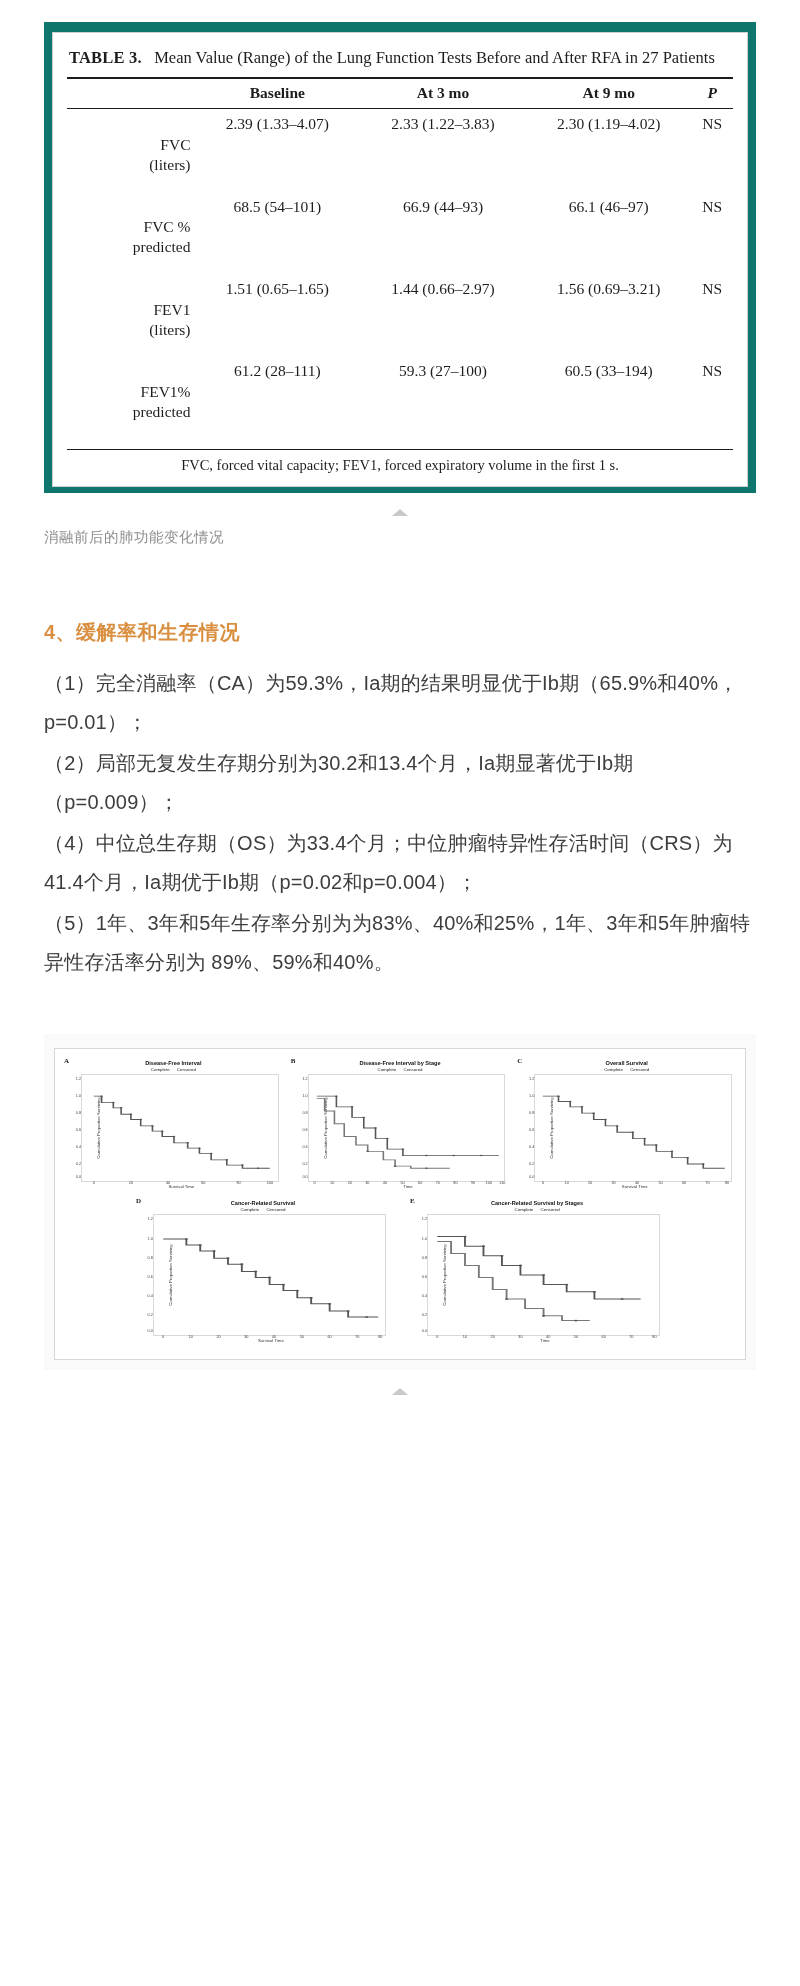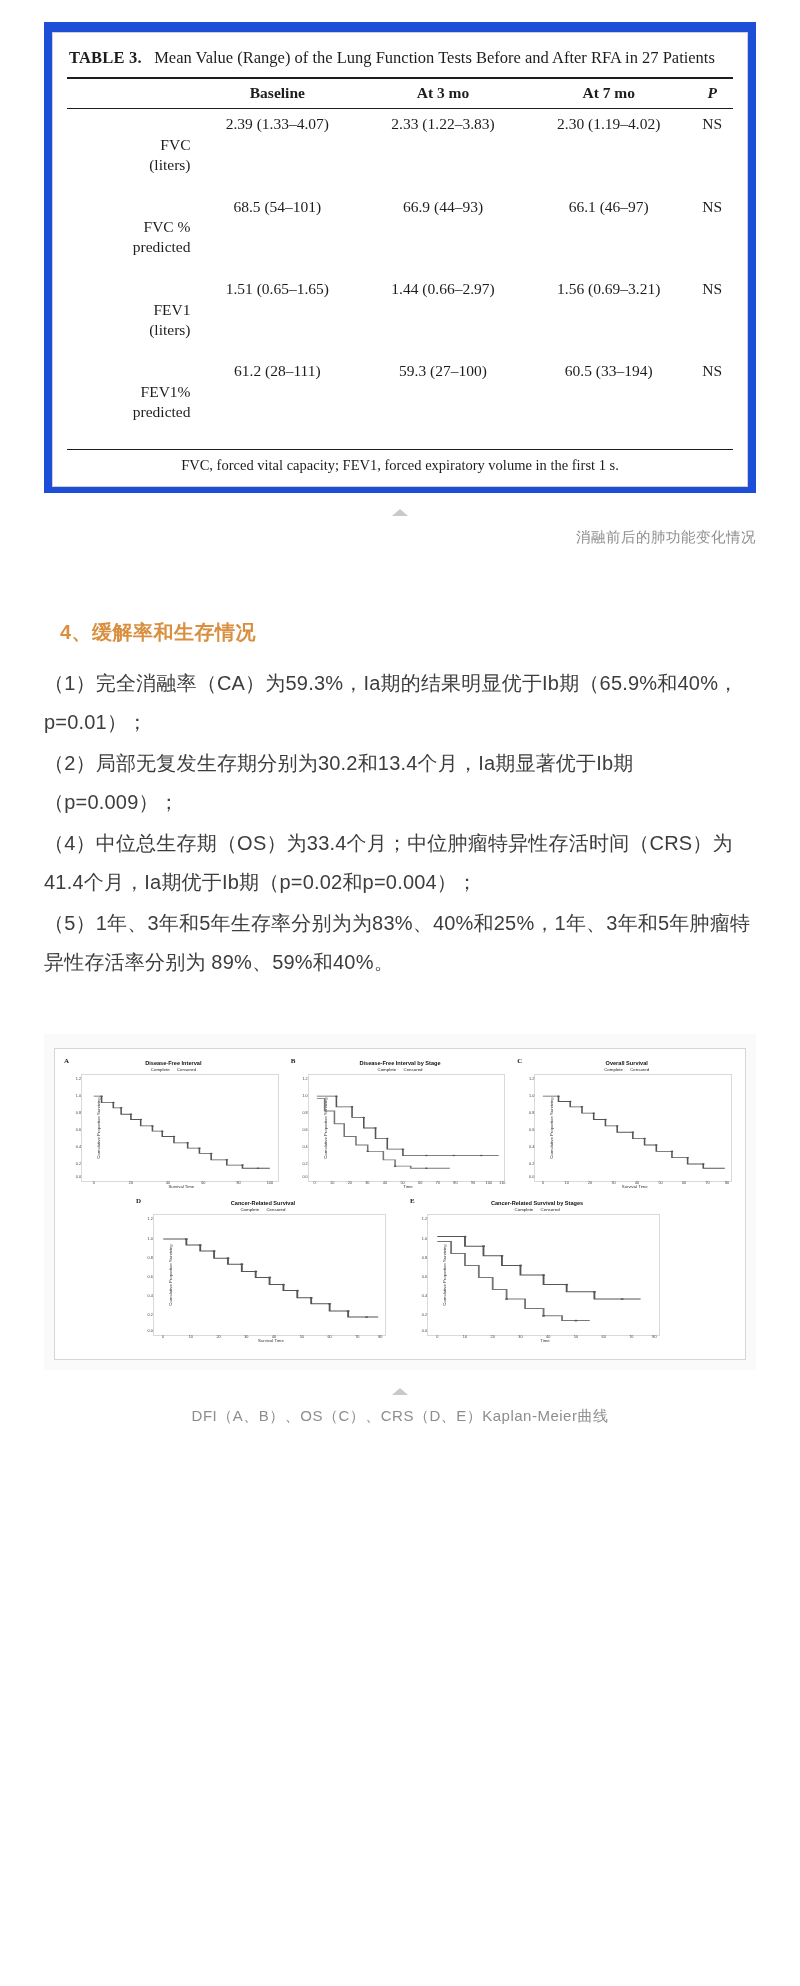--- a/index.html
+++ b/index.html
@@ -15,21 +15,21 @@
     -webkit-font-smoothing: antialiased;
   }
   .page {
     width: 800px;
     box-sizing: border-box;
     padding: 22px 44px 30px 44px;
   }
 
   
   .figure-block {
-    background: #1d4ed8;
+    background: #0f766e;
     padding: 10px 8px 6px 8px;
     box-sizing: border-box;
   }
   .table-card {
     background: #ffffff;
     border: 1px solid #cfcfcf;
     box-sizing: border-box;
     padding: 10px 14px 8px 14px;
     font-family: "Liberation Serif", serif;
     color: #1d1d1d;
@@ -78,21 +78,21 @@
   .tbl-foot {
     border-top: 1px solid #1d1d1d;
     margin-top: 6px;
     padding: 7px 4px 4px 4px;
     font-size: 14.5px;
     text-align: center;
   }
 
   
   .caption-wrap {
-    text-align: right;
+    text-align: left;
     padding: 16px 0 0 0;
   }
   .caret {
     display: block;
     margin: 0 auto 12px auto;
     width: 0; height: 0;
     border-left: 8px solid transparent;
     border-right: 8px solid transparent;
     border-bottom: 7px solid #c9c9c9;
   }
@@ -101,21 +101,21 @@
     color: #8d8d8d;
     letter-spacing: .5px;
   }
 
   
   .section-head {
     color: #d98f3f;
     font-size: 20px;
     font-weight: bold;
     letter-spacing: .5px;
-    margin: 72px 0 18px 16px;
+    margin: 72px 0 18px 0;
   }
   p.body {
     font-size: 20px;
     line-height: 1.95;
     margin: 0 0 2px 0;
     color: #3d3d3d;
     text-indent: 0;
     letter-spacing: .2px;
   }
 
@@ -241,21 +241,21 @@
         <b>TABLE 3.</b>
         &nbsp;&nbsp;<span>Mean Value (Range) of the Lung Function Tests Before and After RFA in 27 Patients</span>
       </div>
 
       <table class="lft">
         <thead>
           <tr>
             <th class="lbl"></th>
             <th>Baseline</th>
             <th>At 3 mo</th>
-            <th>At 7 mo</th>
+            <th>At 9 mo</th>
             <th class="pcol">P</th>
           </tr>
         </thead>
         <tbody>
           <tr class="first">
             <td class="rowlabel">
               <span>FVC</span>
               <span class="ind">(liters)</span>
             </td>
             <td>2.39 (1.33–4.07)</td>
@@ -582,16 +582,15 @@
             </div>
           </div>
           <div class="xlab">Time</div>
         </div>
       </div>
     </div>
   </div>
 
   <div class="charts-caption">
     <span class="caret"></span>
-    <div class="caption">DFI（A、B）、OS（C）、CRS（D、E）Kaplan-Meier曲线</div>
   </div>
 
 </div>
 
 </body></html>

